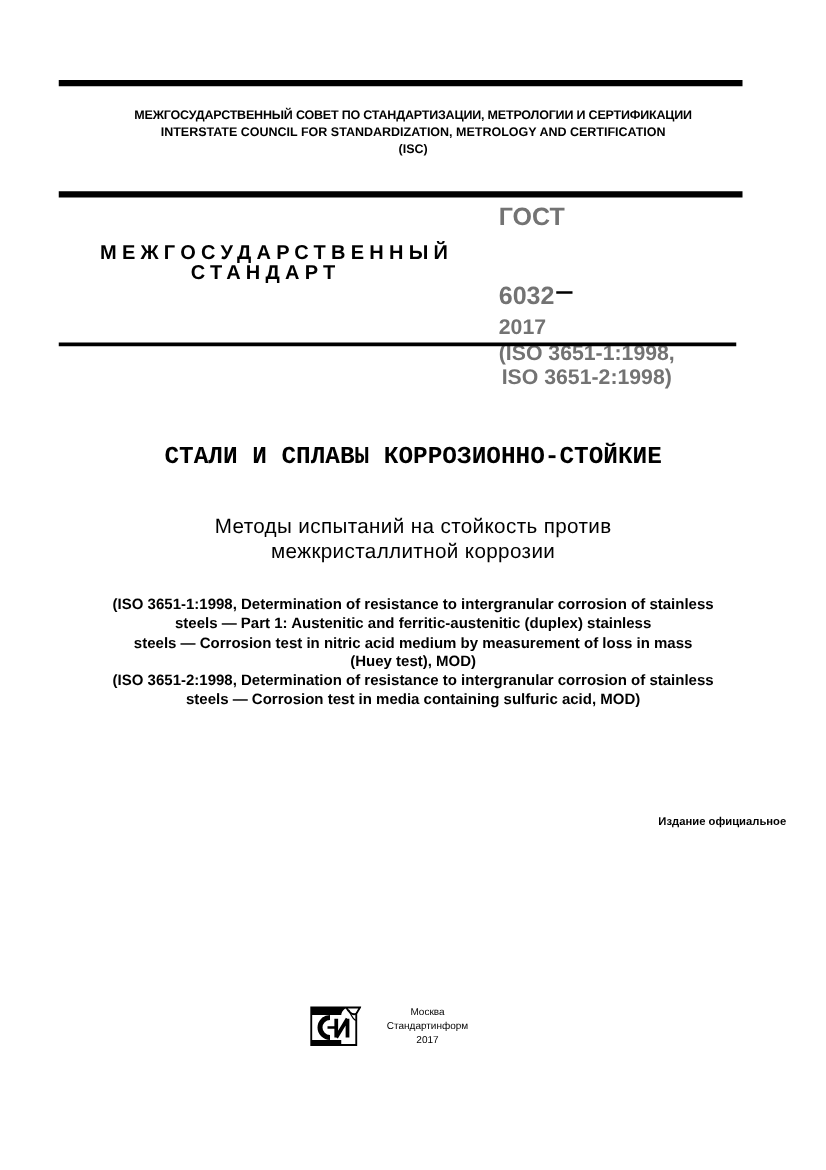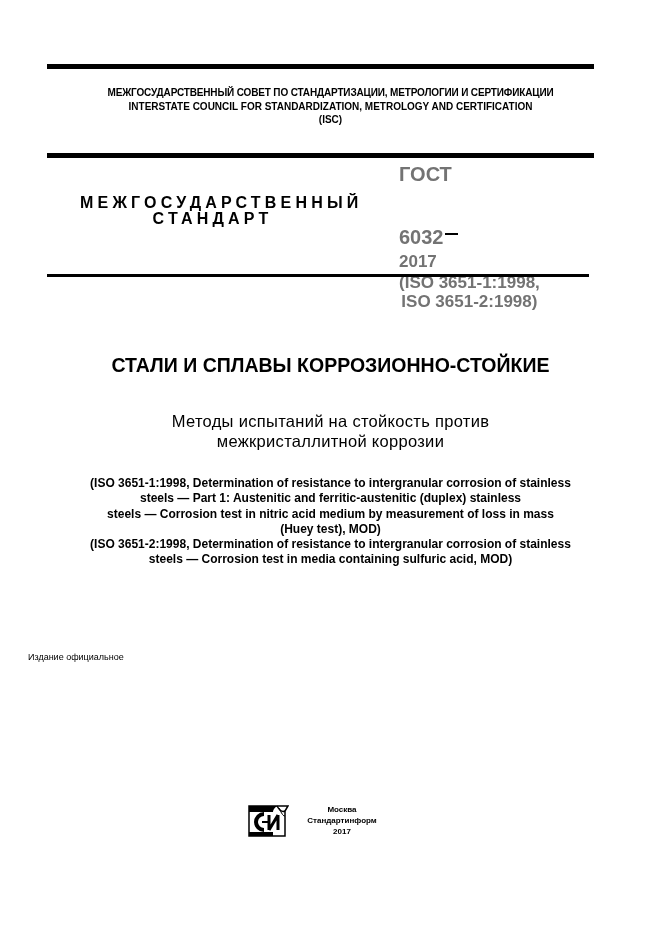--- a/index.html
+++ b/index.html
@@ -72,20 +72,21 @@
 
     .main-title {
       position: absolute;
       left: 20px;
       width: 621px;
       top: 353px;
       text-align: center;
       font-weight: bold;
       font-size: 19.5px;
       line-height: 24px;
+      font-family: Liberation Mono, monospace;
     }
     .sub-title {
       position: absolute;
       left: 20px;
       width: 621px;
       top: 411px;
       text-align: center;
       font-weight: normal;
       font-size: 16.5px;
       line-height: 20px;
@@ -98,43 +99,43 @@
       top: 476px;
       text-align: center;
       font-weight: bold;
       font-size: 12px;
       line-height: 15.3px;
     }
     .iso-refs p { margin: 0; }
 
     .edition {
       position: absolute;
-      left: 28px;
+      left: 8px;
       width: 621px;
       top: 651px;
-      text-align: left;
-      font-weight: normal;
+      text-align: right;
+      font-weight: bold;
       font-size: 9px;
       line-height: 12px;
     }
 
     .publisher-logo {
       position: absolute;
       left: 247px;
       top: 803px;
       width: 42px;
       height: 34px;
     }
     .publisher {
       position: absolute;
       left: 292px;
       width: 100px;
       top: 804px;
       text-align: center;
-      font-weight: bold;
+      font-weight: normal;
       font-size: 8px;
       line-height: 11px;
     }
   </style>
 </head>
 <body>
 
 <div class="rule rule-top"></div>
 
 <div class="council">

